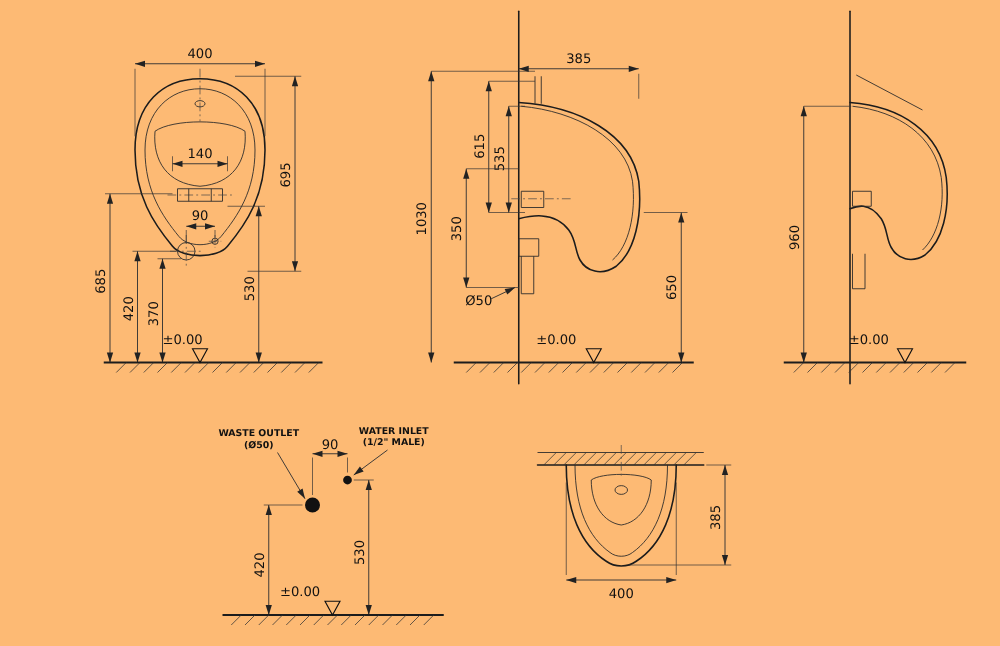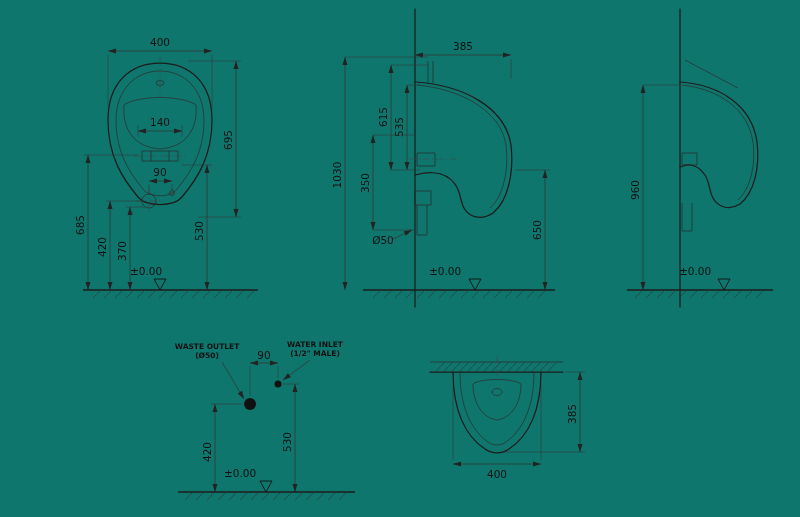--- a/index.html
+++ b/index.html
@@ -1,16 +1,16 @@
 <!DOCTYPE html>
 <html><head>
 <meta charset="utf-8">
 <style>
   html,body{margin:0;padding:0;background:#ffffff;}
-  #canvas{position:relative;width:800px;height:517px;background:#0f766e;overflow:hidden;
+  #canvas{position:relative;width:800px;height:517px;background:#fdba74;overflow:hidden;
           font-family:"DejaVu Sans",sans-serif;}
   .view{position:absolute;}
   
   .obj{fill:none;stroke:#1c1c1c;stroke-width:1.25;stroke-linejoin:round;stroke-linecap:round;}
   .thin{fill:none;stroke:#2a2a2a;stroke-width:0.7;stroke-linejoin:round;}
   .dim{fill:none;stroke:#333;stroke-width:0.75;}
   .ext{fill:none;stroke:#333;stroke-width:0.55;}
   .cl{fill:none;stroke:#444;stroke-width:0.55;stroke-dasharray:7 2.5 1.5 2.5;}
   .floor{fill:none;stroke:#1c1c1c;stroke-width:1.5;}
   .hatchln{fill:none;stroke:#333;stroke-width:0.6;}

